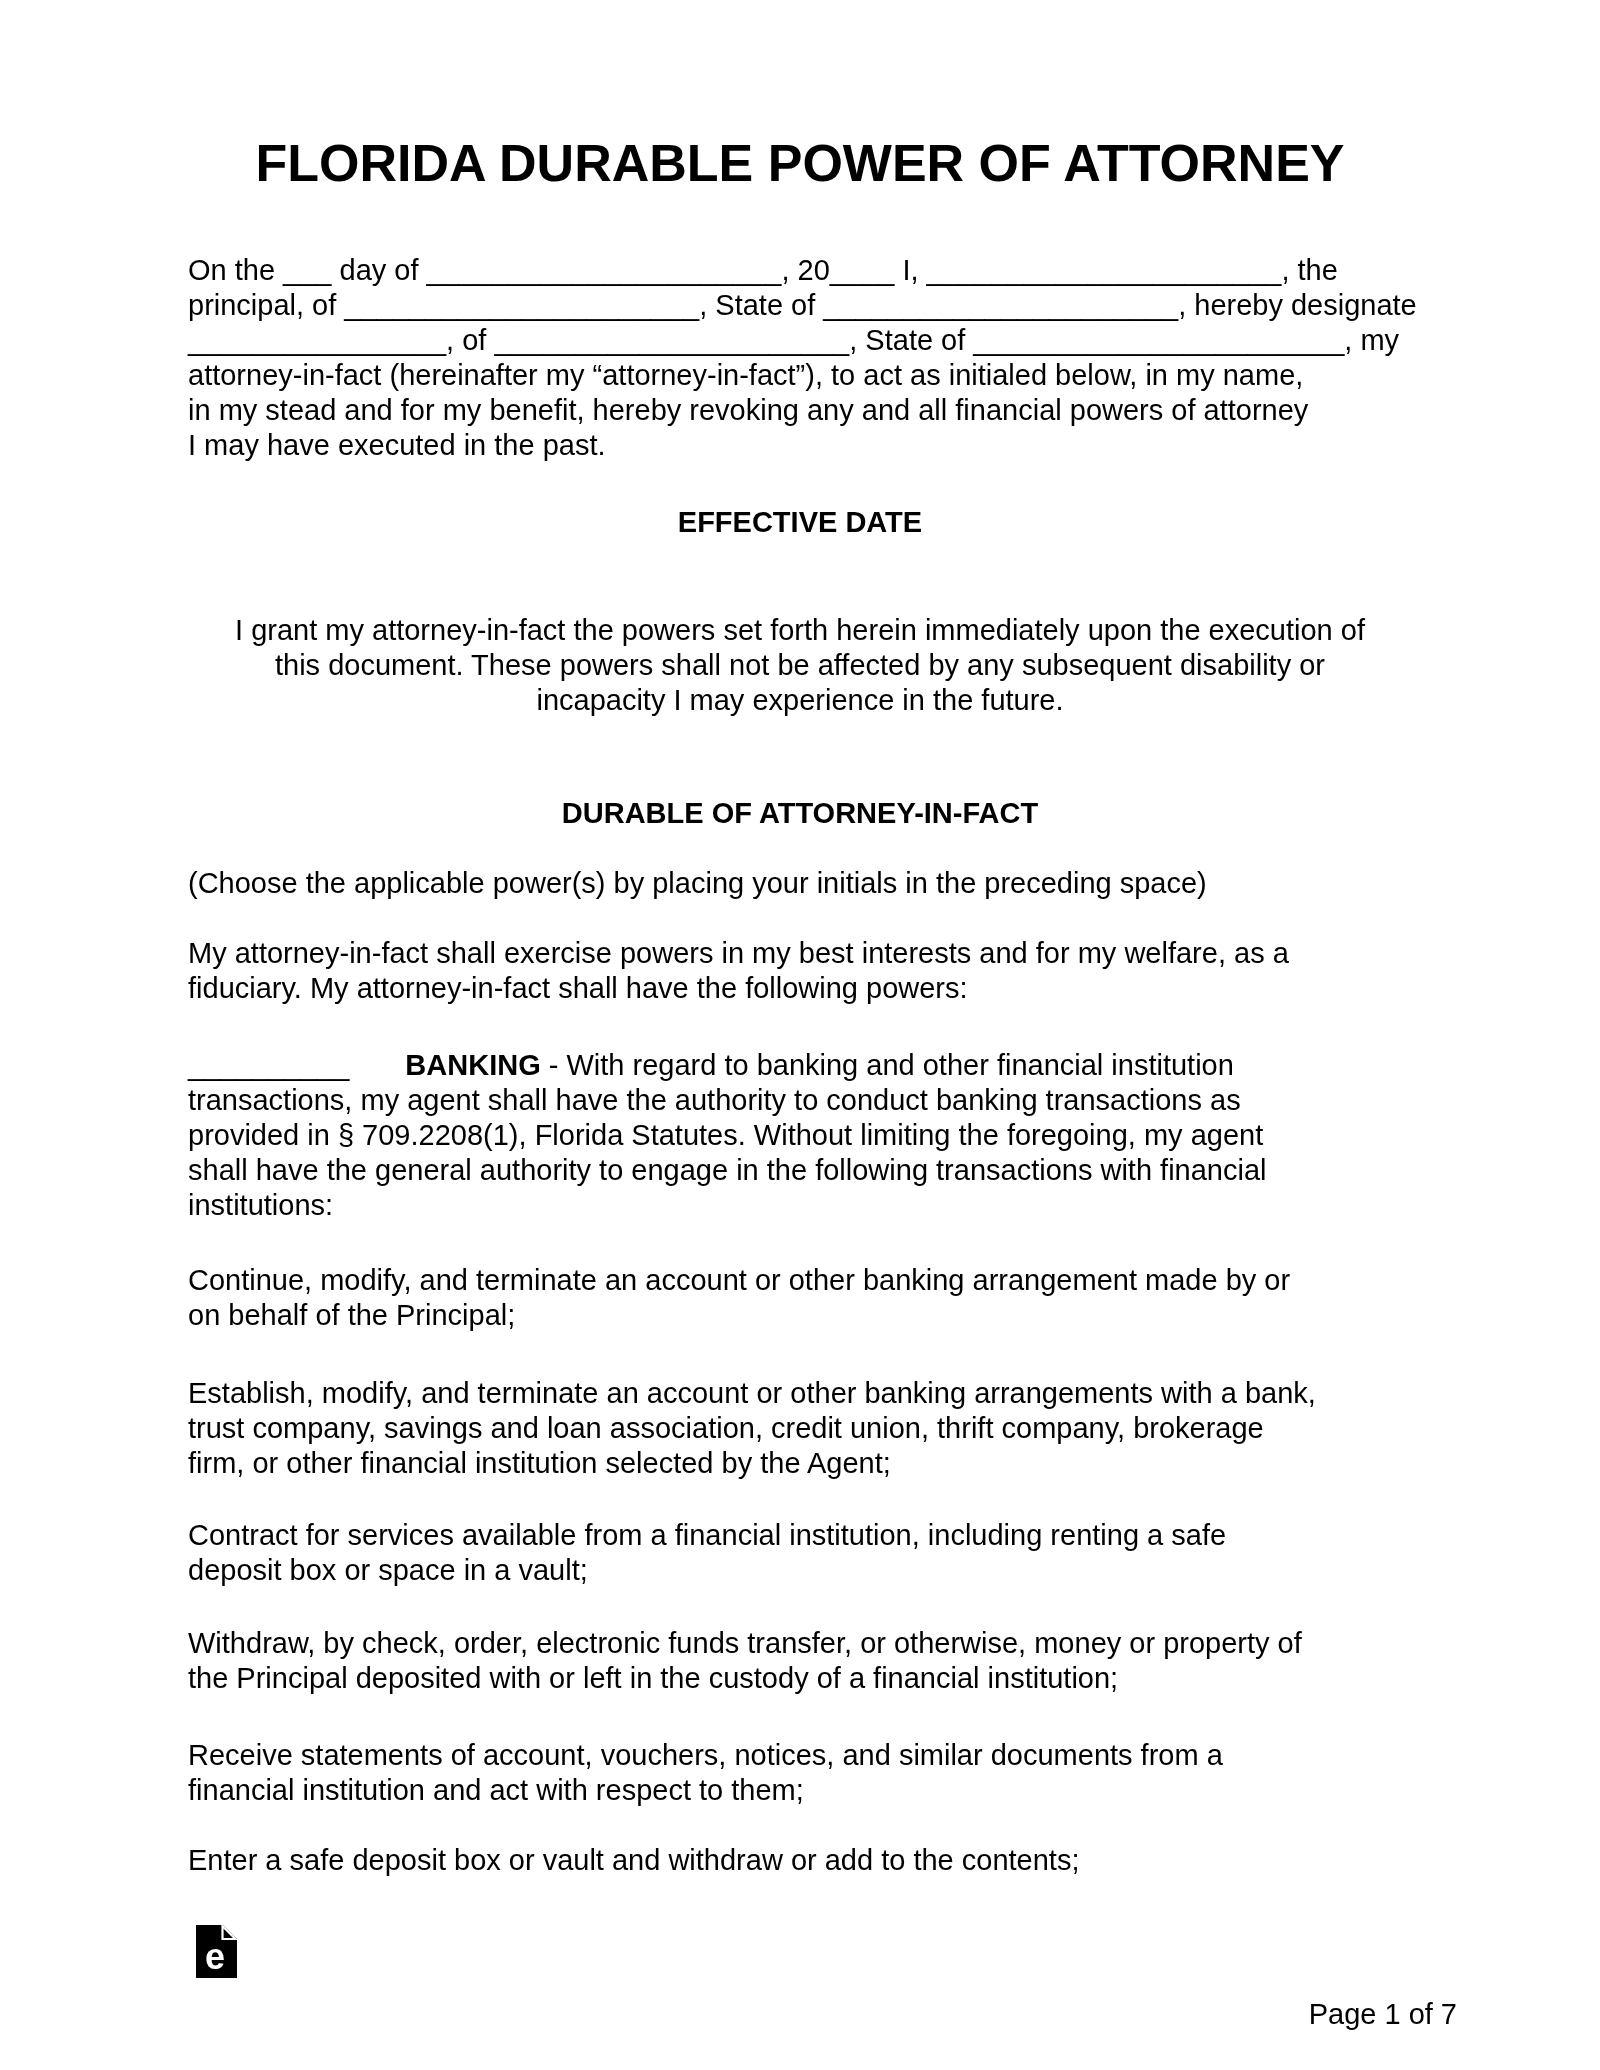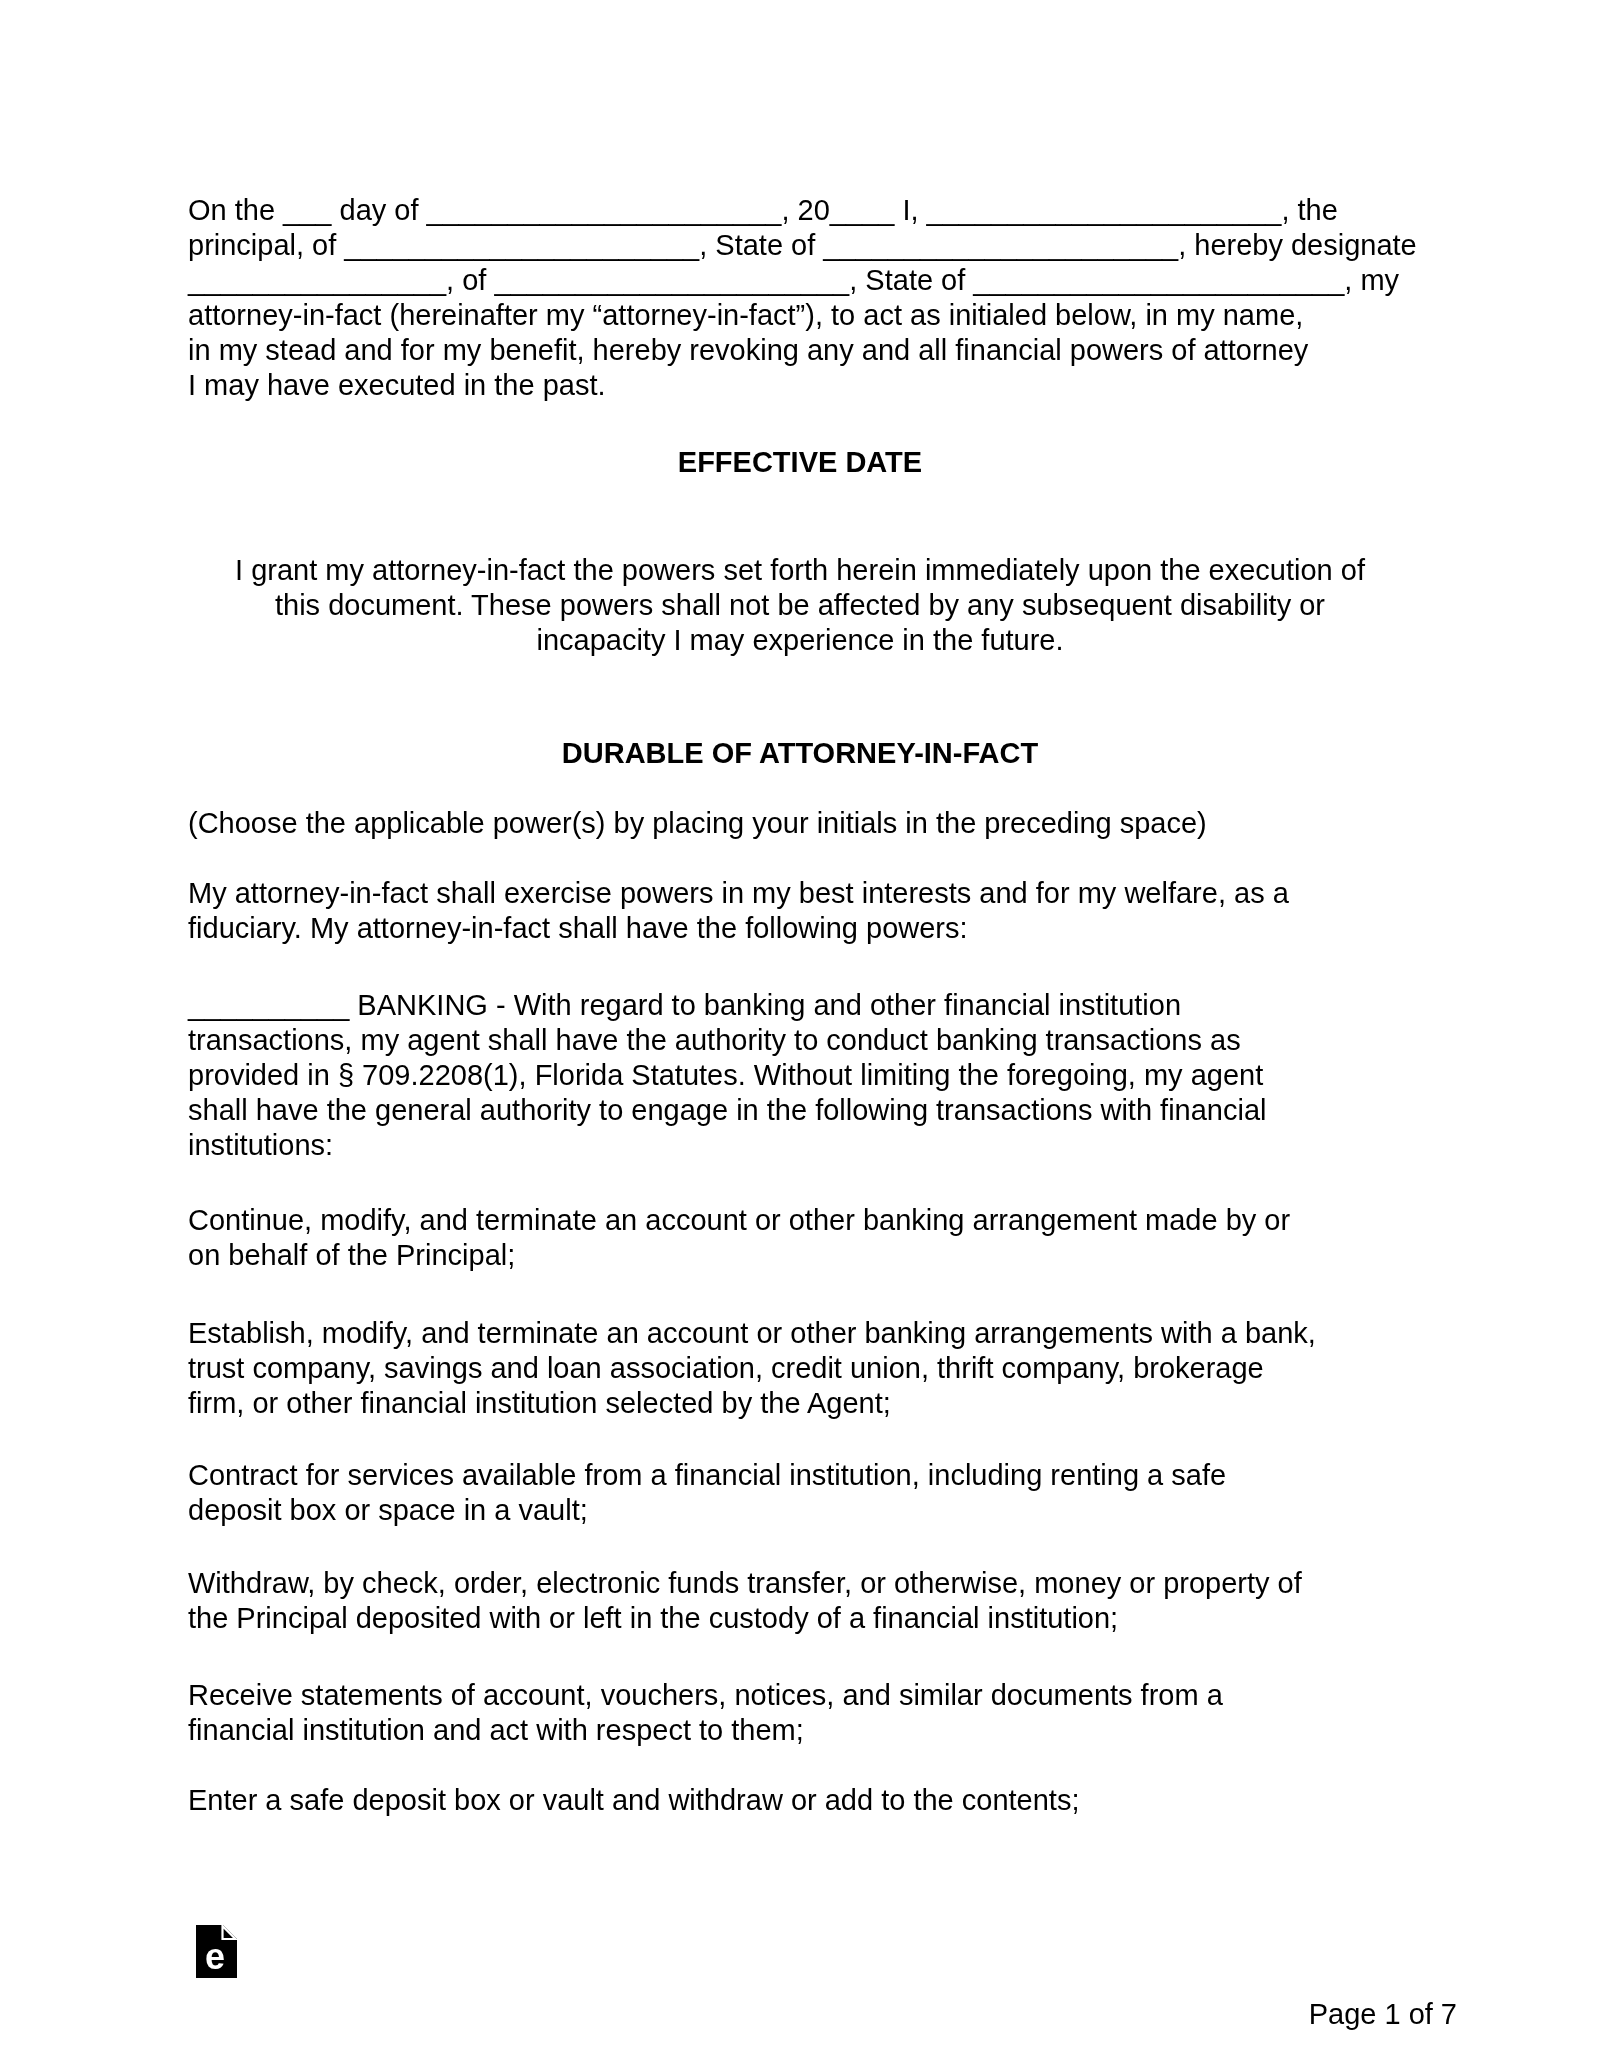--- a/index.html
+++ b/index.html
@@ -39,21 +39,21 @@
   .block-lines { display: block; white-space: pre; }
   .mt60  { margin-top: 60px; }
   .mt42  { margin-top: 42px; }
   .mt73  { margin-top: 73px; text-align: center; }
   .mt78  { margin-top: 78px; }
   .mt35  { margin-top: 35px; }
   .mt40  { margin-top: 40px; }
   .mt43  { margin-top: 43px; }
   .mt37  { margin-top: 37px; }
   .mt38  { margin-top: 38px; }
-  .bold  { font-weight: normal; }
+  .bold  { font-weight: bold; margin-left: 48px; }
   .footer-logo {
     position: absolute;
     left: 196px;
     top: 1925px;
     width: 41px;
     height: 53px;
   }
   .footer-page {
     position: absolute;
     top: 1997px;
@@ -61,20 +61,21 @@
     font-size: 29px;
     line-height: 35px;
     white-space: pre;
   }
 </style>
 </head>
 <body>
 
 <div class="page">
 
+  <h1 class="title">FLORIDA DURABLE POWER OF ATTORNEY</h1>
 
   <p class="para mt60">On the ___ day of ______________________, 20____ I, ______________________, the
 principal, of ______________________, State of ______________________, hereby designate
 ________________, of ______________________, State of _______________________, my
 attorney-in-fact (hereinafter my “attorney-in-fact”), to act as initialed below, in my name,
 in my stead and for my benefit, hereby revoking any and all financial powers of attorney
 I may have executed in the past.</p>
 
   <h2 class="heading mt42">EFFECTIVE DATE</h2>
 

